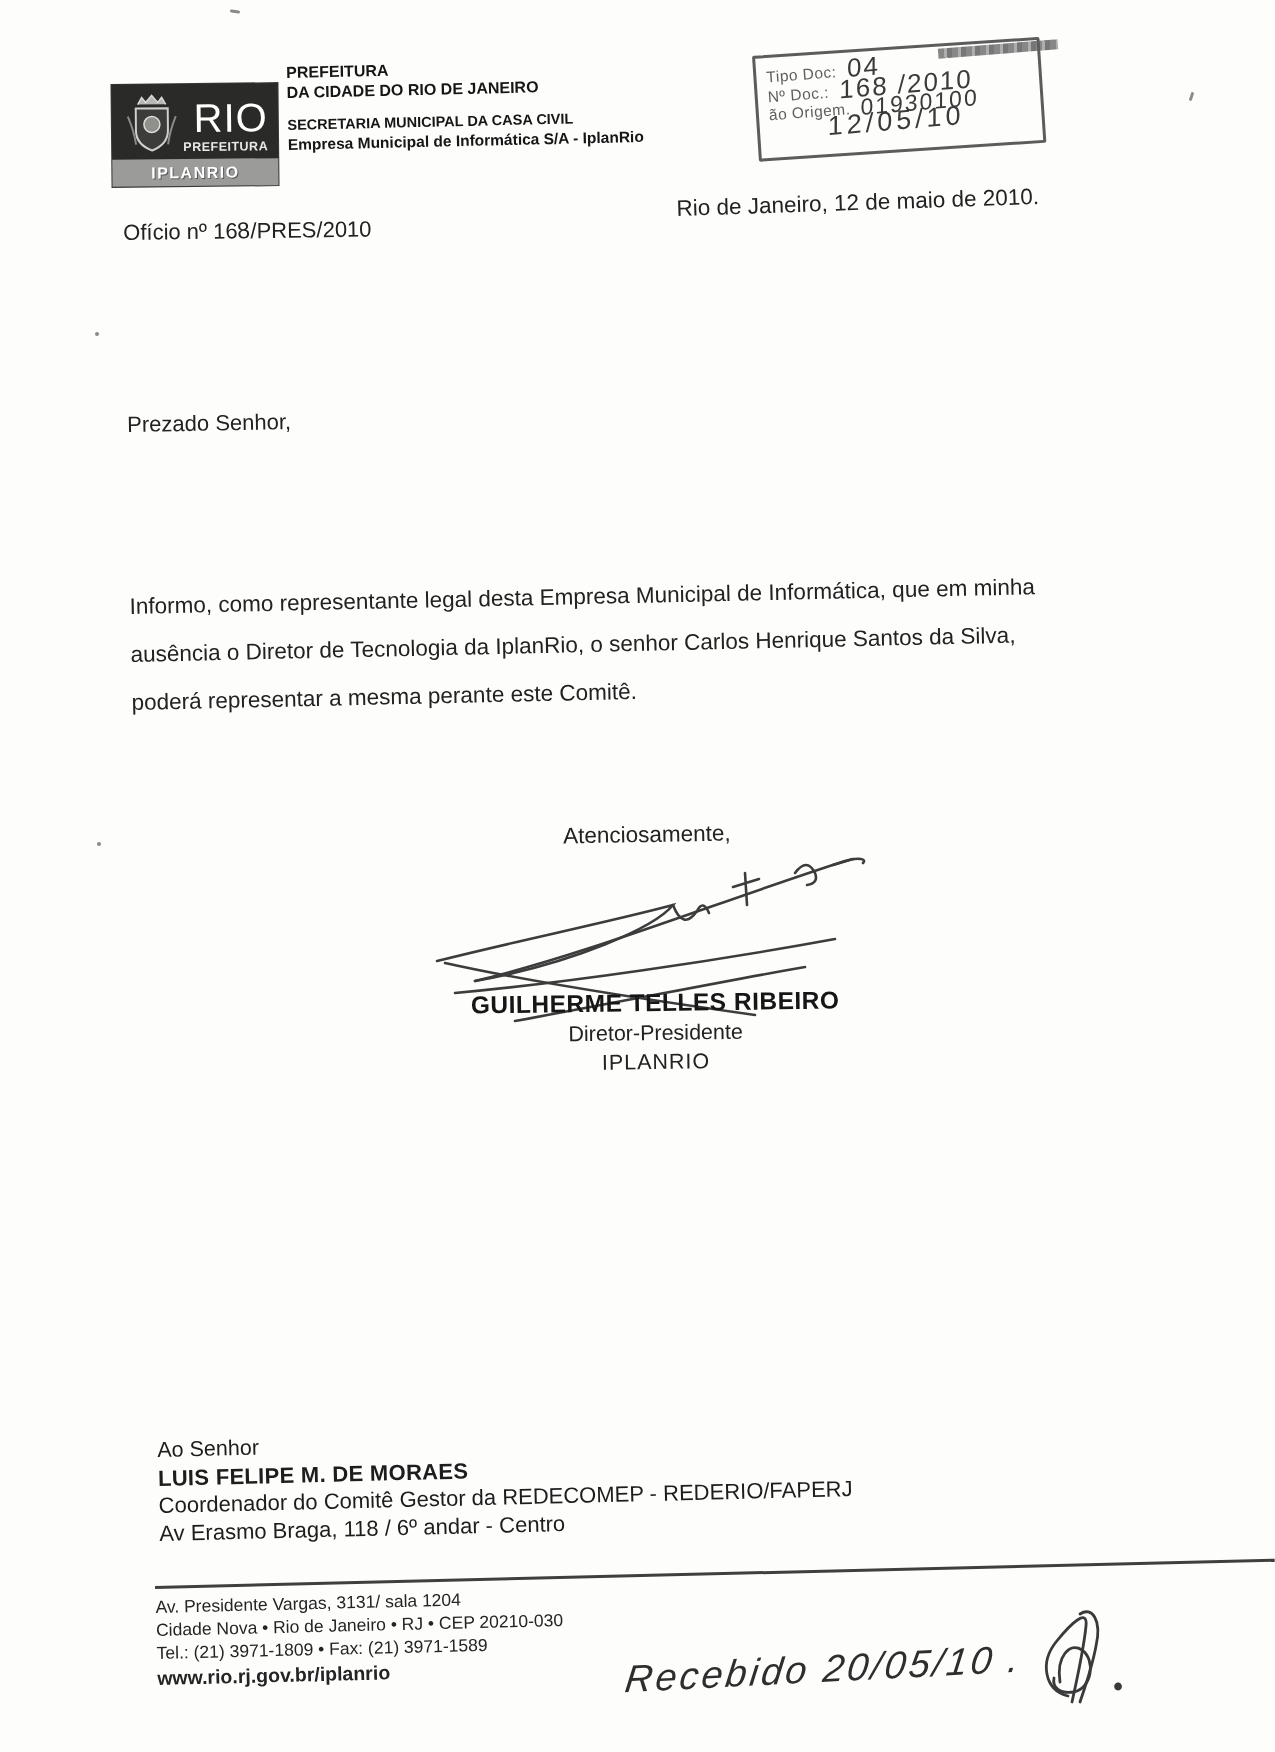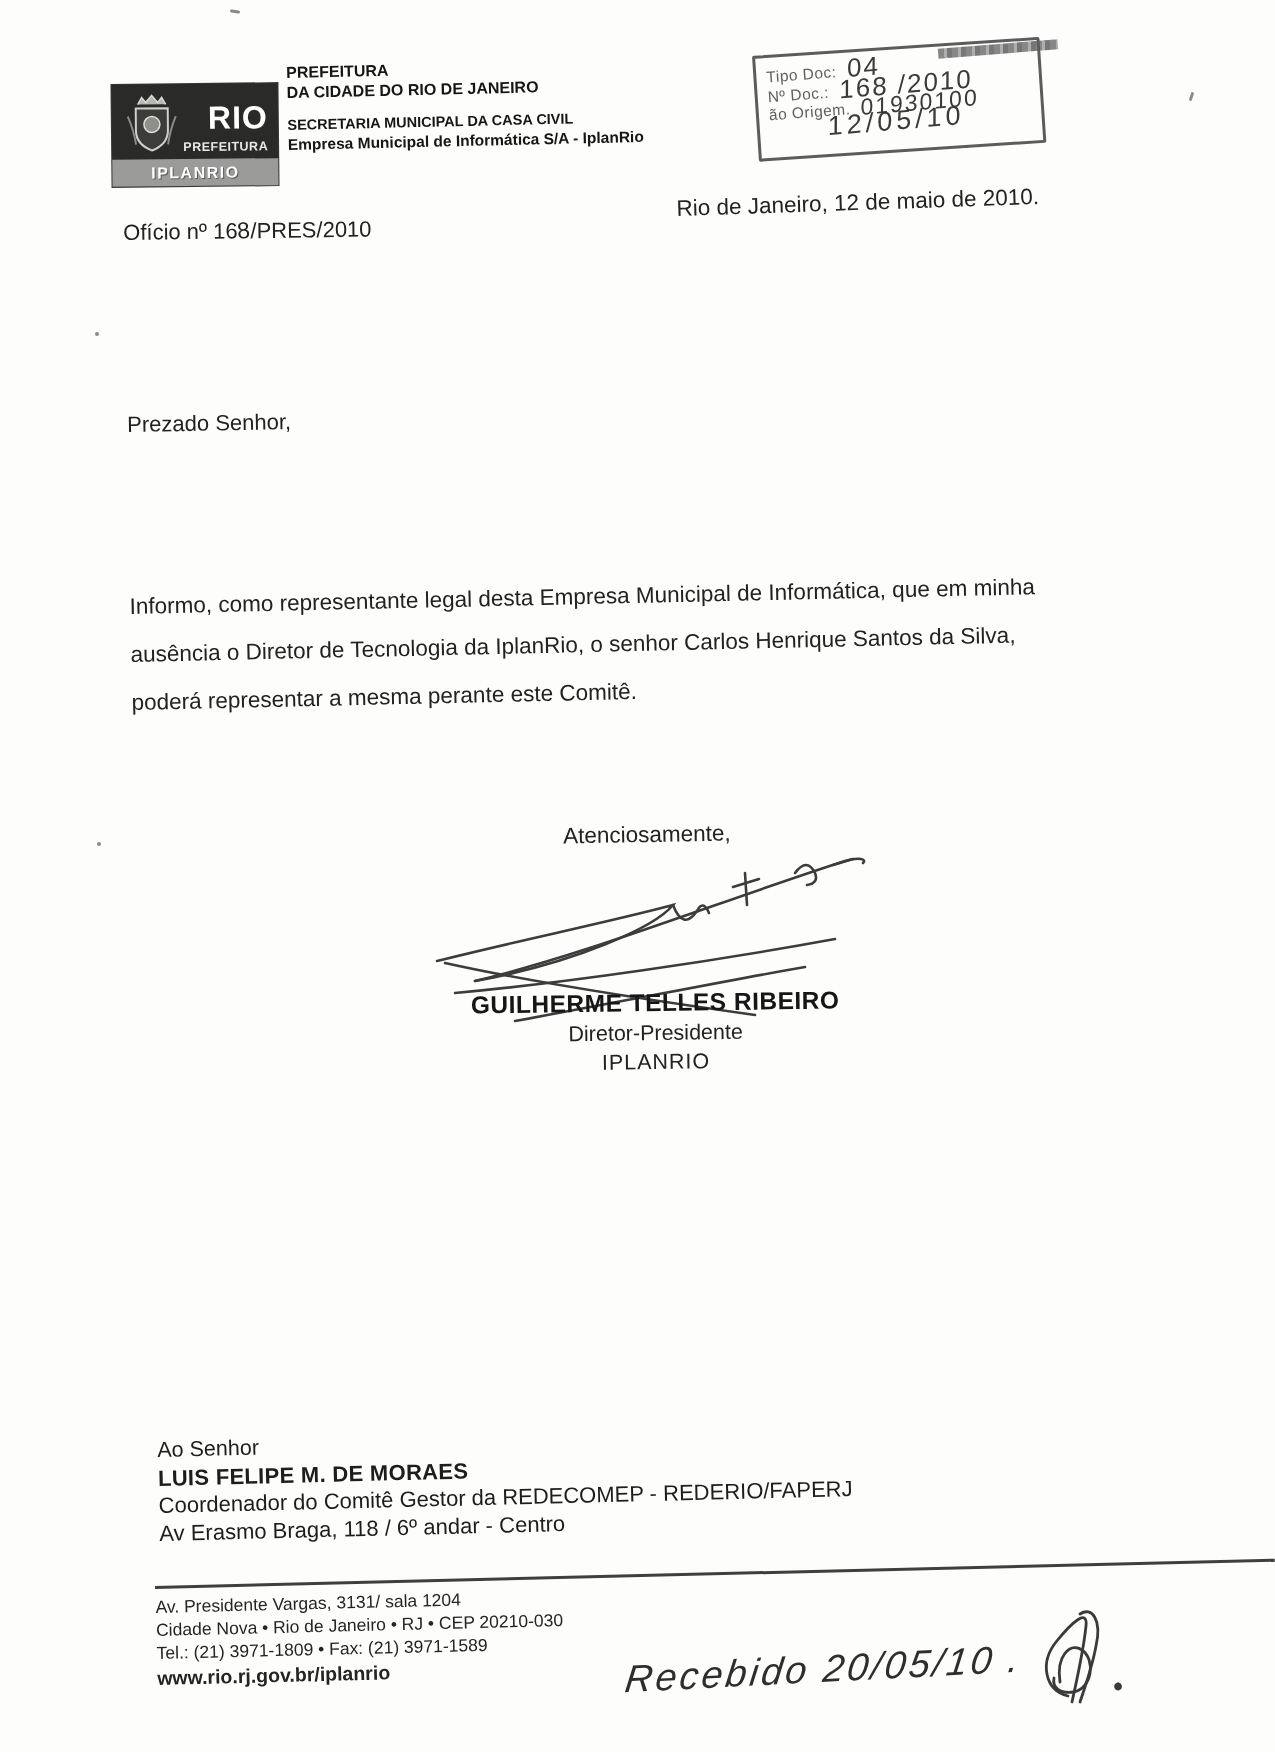--- a/index.html
+++ b/index.html
@@ -20,21 +20,21 @@
   .logo-box{
     left:112px;top:84px;width:166px;height:102px;
     background:#2a2a28;
     transform:rotate(-0.6deg);
     box-shadow:0 0 0 1px #3a3a38;
   }
   .logo-main{position:absolute;left:0;top:0;right:0;bottom:27px;}
   .logo-crest{position:absolute;left:8px;top:6px;}
   .logo-rio{
     position:absolute;right:10px;top:14px;
-    color:#fff;font-weight:bold;font-size:32px;line-height:40px;letter-spacing:1px;
+    color:#fff;font-weight:normal;font-size:40px;line-height:40px;letter-spacing:1px;
   }
   .logo-pref{
     position:absolute;right:10px;top:56px;
     color:#e8e8e8;font-weight:bold;font-size:12.5px;letter-spacing:0.5px;
   }
   .logo-band{
     position:absolute;left:0;right:0;bottom:0;height:27px;
     background:#9b9b99;
     display:flex;align-items:center;justify-content:center;
     color:#fff;font-weight:bold;font-size:16px;letter-spacing:1.5px;

